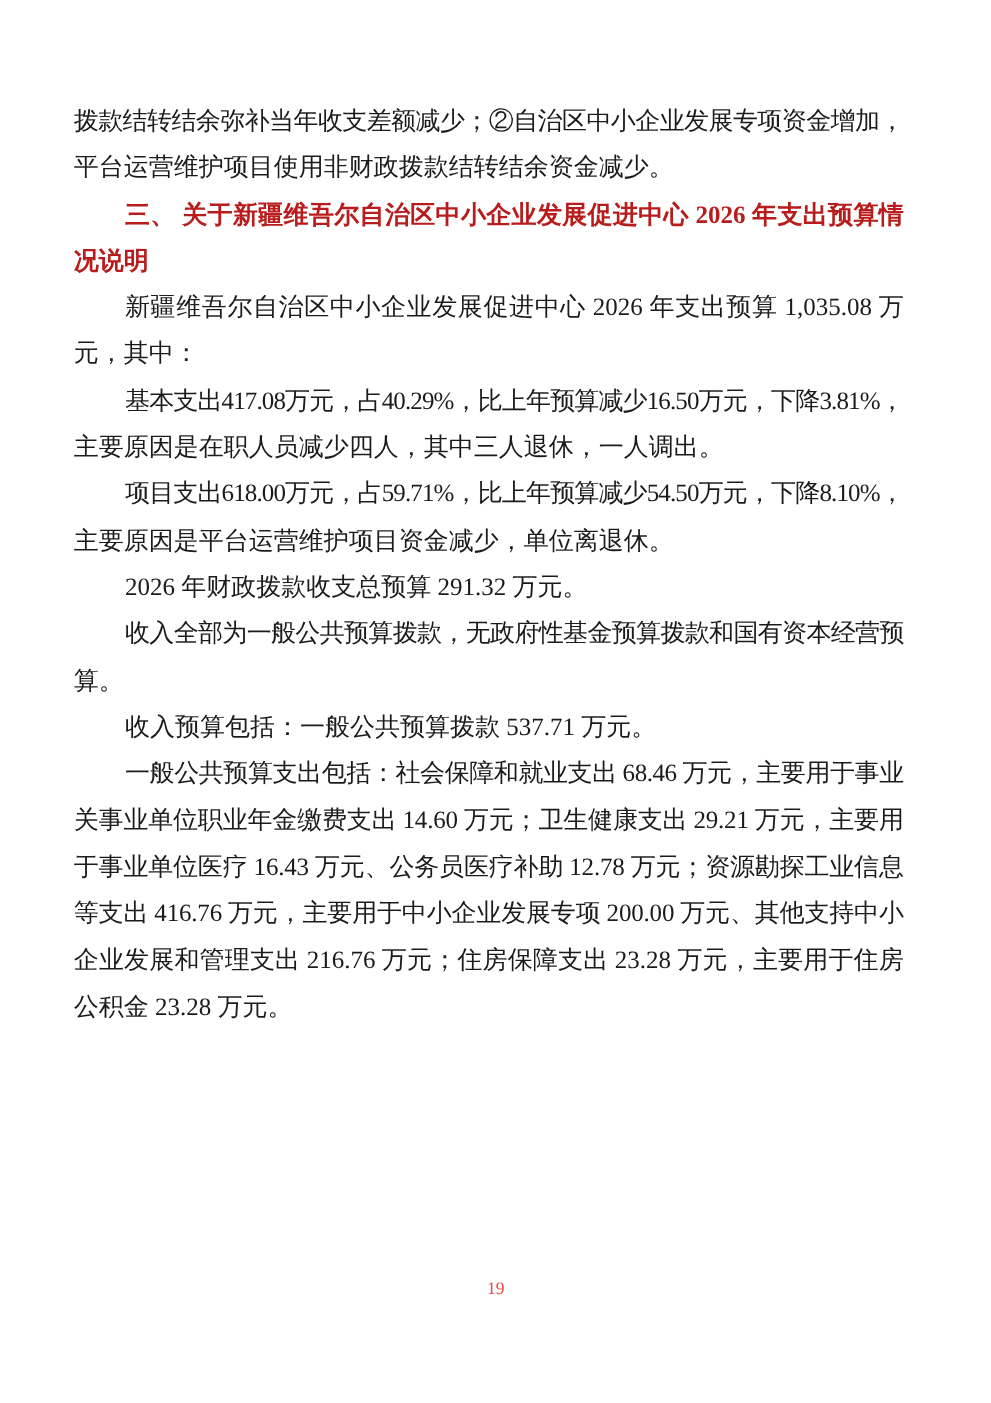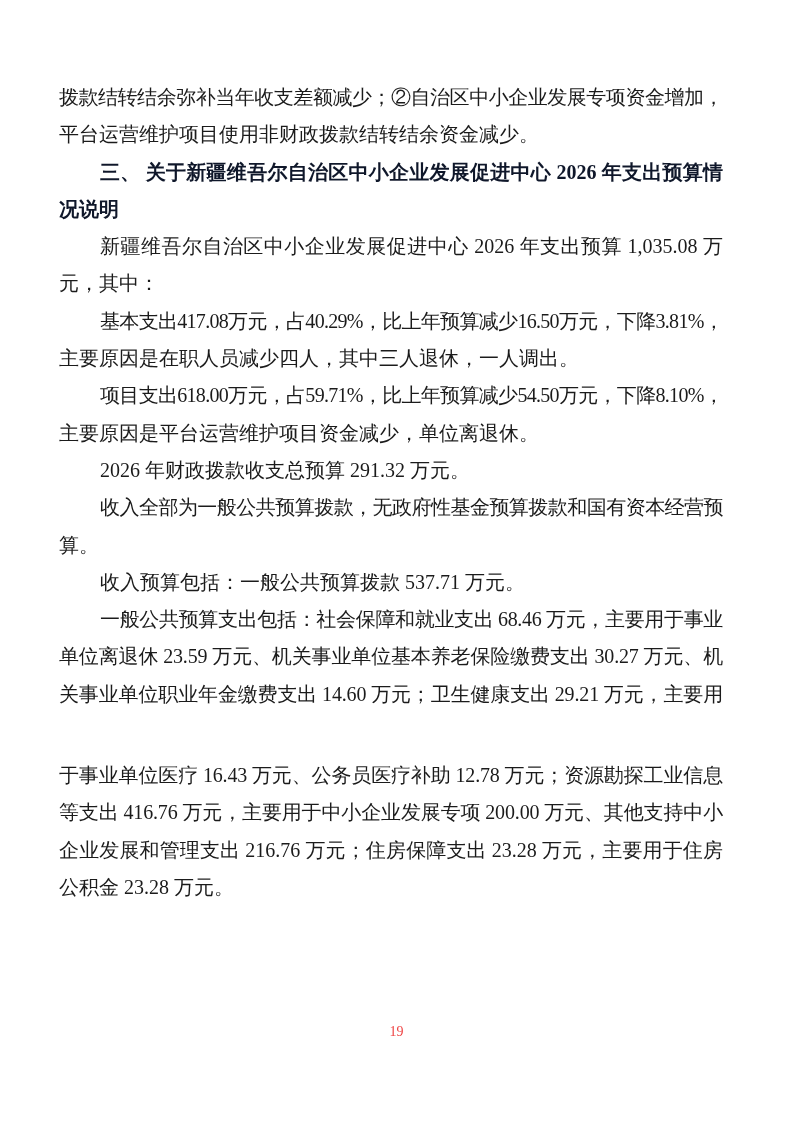--- a/index.html
+++ b/index.html
@@ -20,21 +20,21 @@
   .doc-body {
     position: absolute;
     left: 59px;
     top: 79px;
     width: 664px;
     font-size: 20px;
     line-height: 37.3px;
     color: #1b1b1b;
   }
   .para { margin: 0; padding: 0; }
-  .para.heading { font-weight: 700; color: #0f172a; }
+  .para.heading { font-weight: 700; color: #b91c1c; }
   .line {
     text-align: justify;
     text-align-last: left;
     height: 37.3px;
     overflow: visible;
     white-space: normal;
   }
   .line.fill { text-align-last: justify; }
   .line.indent { text-indent: 41px; }
   .page-number {
@@ -78,22 +78,21 @@
       </div>
       <div class="para">
         <div class="line fill indent" style="letter-spacing: -0.55px;">收入全部为一般公共预算拨款，无政府性基金预算拨款和国有资本经营预</div>
         <div class="line" style="">算。</div>
       </div>
       <div class="para">
         <div class="line indent" style="">收入预算包括：一般公共预算拨款 537.71 万元。</div>
       </div>
       <div class="para">
         <div class="line fill indent" style="letter-spacing: -0.35px;">一般公共预算支出包括：社会保障和就业支出 68.46 万元，主要用于事业</div>
-        <div class="line fill" style="letter-spacing: -0.15px;">单位离退休 23.59 万元、机关事业单位基本养老保险缴费支出 30.27 万元、机</div>
         <div class="line fill" style="letter-spacing: -0.15px;">关事业单位职业年金缴费支出 14.60 万元；卫生健康支出 29.21 万元，主要用</div>
-        <div class="line fill" style="letter-spacing: -0.15px; margin-top: 44px;">于事业单位医疗 16.43 万元、公务员医疗补助 12.78 万元；资源勘探工业信息</div>
+        <div class="line fill" style="letter-spacing: -0.15px;">于事业单位医疗 16.43 万元、公务员医疗补助 12.78 万元；资源勘探工业信息</div>
         <div class="line fill" style="letter-spacing: -0.15px;">等支出 416.76 万元，主要用于中小企业发展专项 200.00 万元、其他支持中小</div>
         <div class="line fill" style="">企业发展和管理支出 216.76 万元；住房保障支出 23.28 万元，主要用于住房</div>
         <div class="line" style="">公积金 23.28 万元。</div>
       </div>
     </div>
   <div class="page-number">19</div>
 </div>
 
 </body></html>

